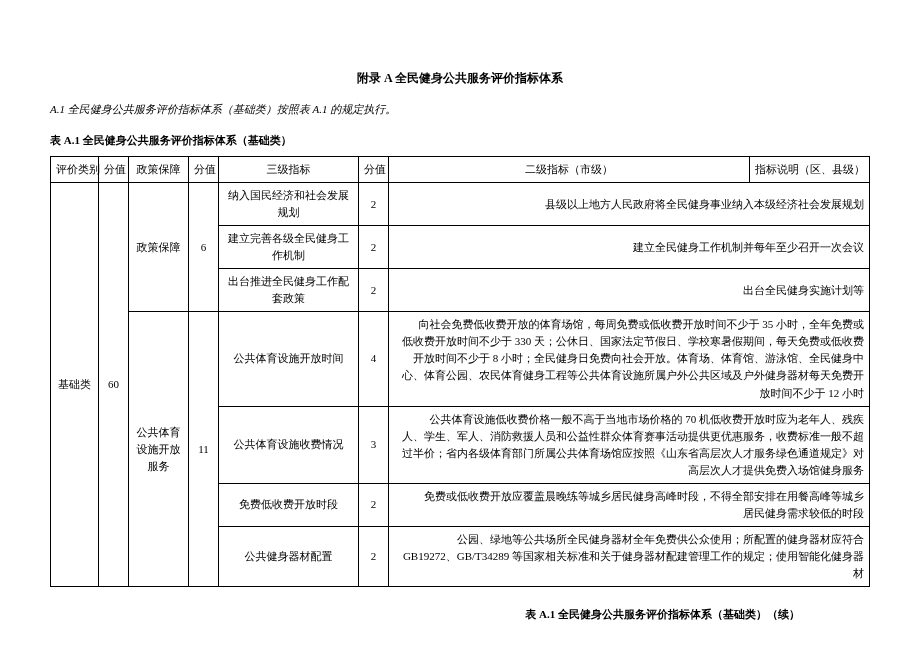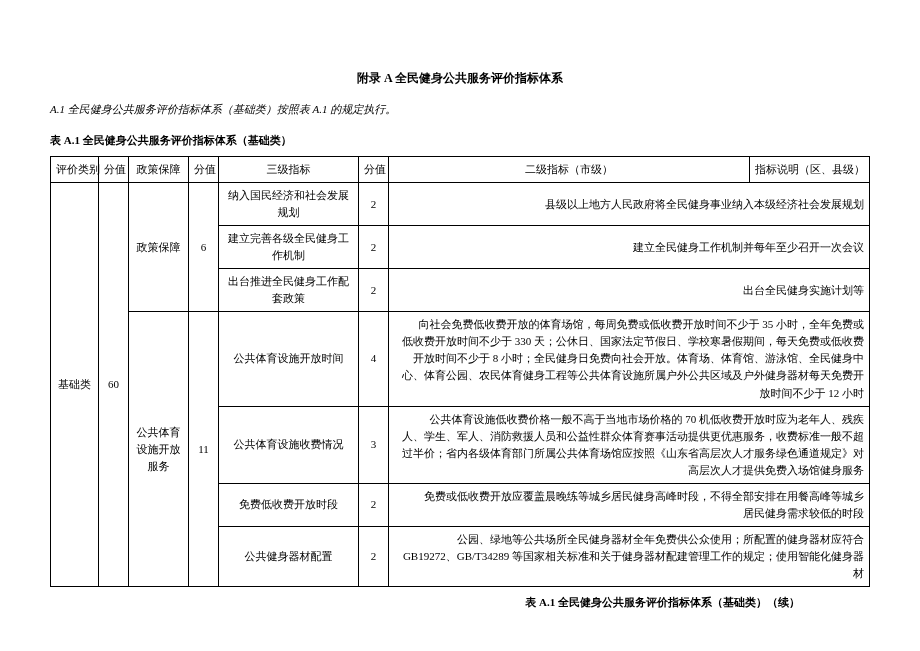--- a/index.html
+++ b/index.html
@@ -25,21 +25,21 @@
     .table-caption {
       text-align: left;
       font-weight: bold;
       font-size: 11px;
       margin-bottom: 8px;
     }
     .table-caption-cont {
       text-align: right;
       font-weight: bold;
       font-size: 11px;
-      margin-top: 8px;
+      margin-top: 20px;
       padding-right: 70px;
     }
     table {
       border-collapse: collapse;
       width: 100%;
       table-layout: fixed;
     }
     col.c1 { width: 48px; }
     col.c2 { width: 30px; }
     col.c3 { width: 60px; }

